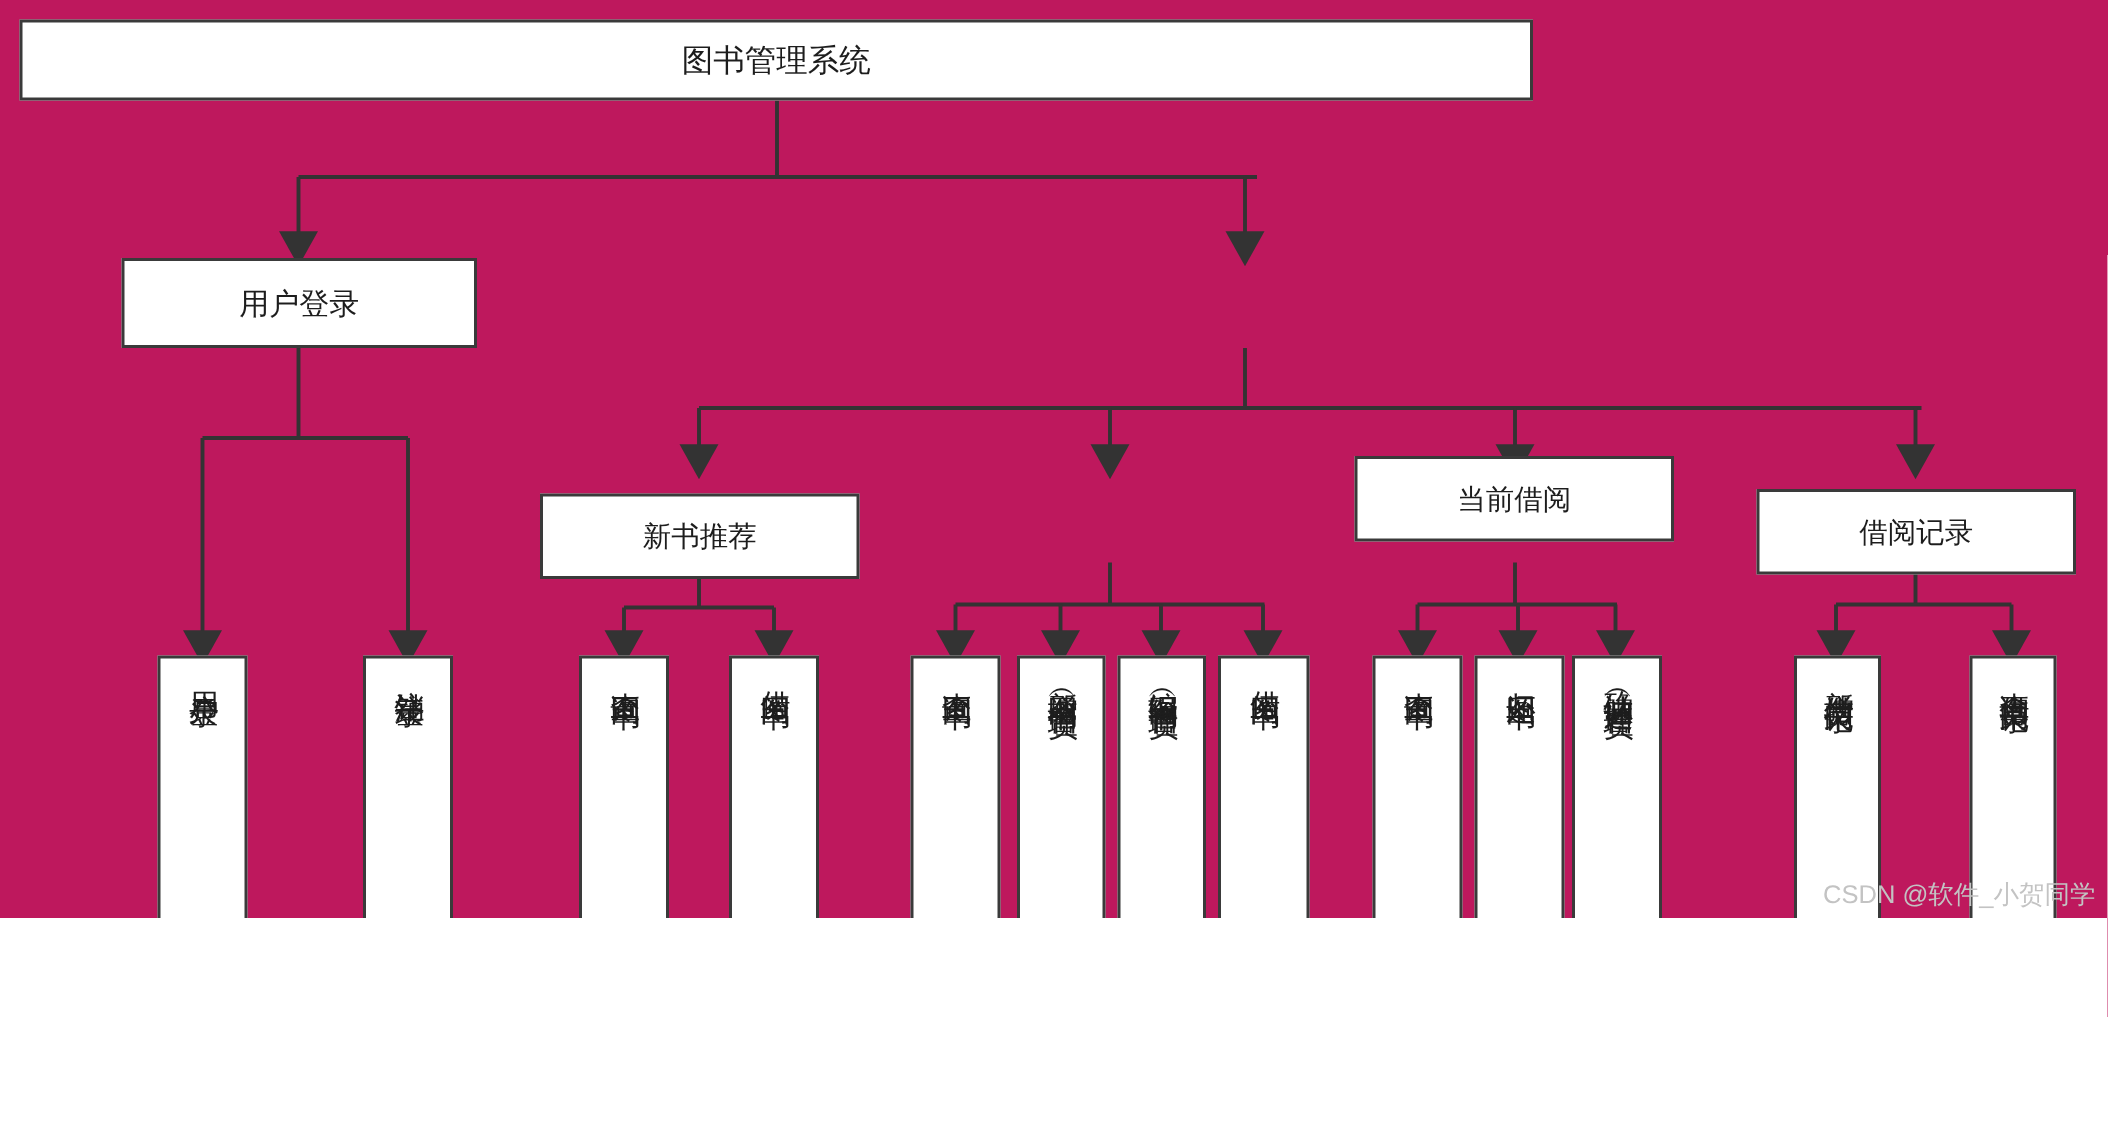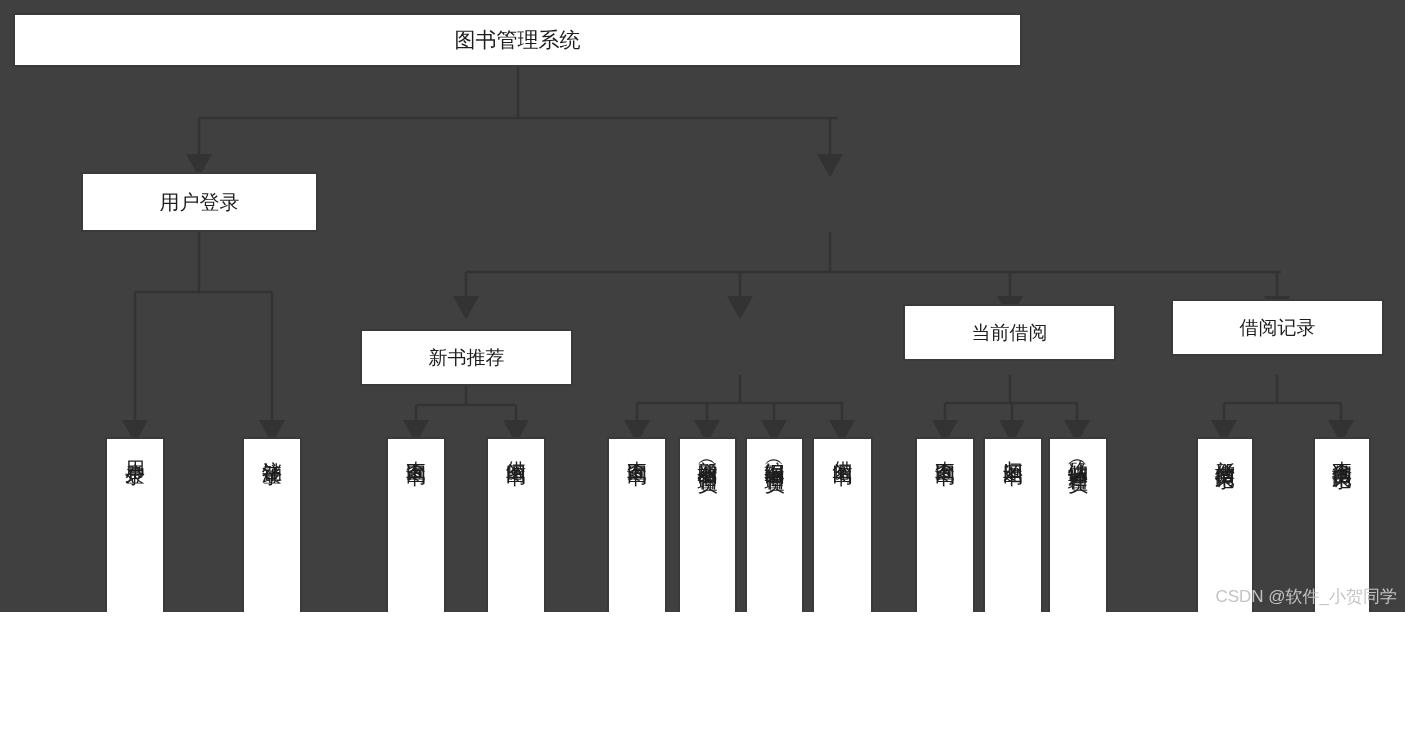--- a/index.html
+++ b/index.html
@@ -7,21 +7,21 @@
     padding: 0;
     background: #ffffff;
   }
   body {
     font-family: "Liberation Sans", "DejaVu Sans", sans-serif;
   }
   #canvas {
     position: relative;
     width: 1405px;
     height: 612px;
-    background: #404040;
+    background: #be185d;
     overflow: hidden;
     text-decoration: underline;
   }
   #wires {
     position: absolute;
     left: 0;
     top: 0;
     width: 1405px;
     height: 747px;
     pointer-events: none;
@@ -134,21 +134,21 @@
   <div class="node tier2" style="left:81px; top:172px; width:237px; height:60px;">
     <span class="htext">用户登录</span>
   </div>
 
   <div class="node tier3" style="left:360px; top:318px; width:213px; height:57px;margin-top:11px;">
     <span class="htext">新书推荐</span>
   </div>
   <div class="node tier3" style="left:903px; top:304px; width:213px; height:57px;">
     <span class="htext">当前借阅</span>
   </div>
-  <div class="node tier3" style="left:1171px; top:299px; width:213px; height:57px;">
+  <div class="node tier3" style="left:1171px; top:326px; width:213px; height:57px;">
     <span class="htext">借阅记录</span>
   </div>
 
   <div class="node leaf" style="left:105px; top:437px; width:60px; height:298px;">
     <span class="vtext">用户登录</span>
   </div>
   <div class="node leaf" style="left:242px; top:437px; width:60px; height:298px;">
     <span class="vtext">注销登录</span>
   </div>
 

